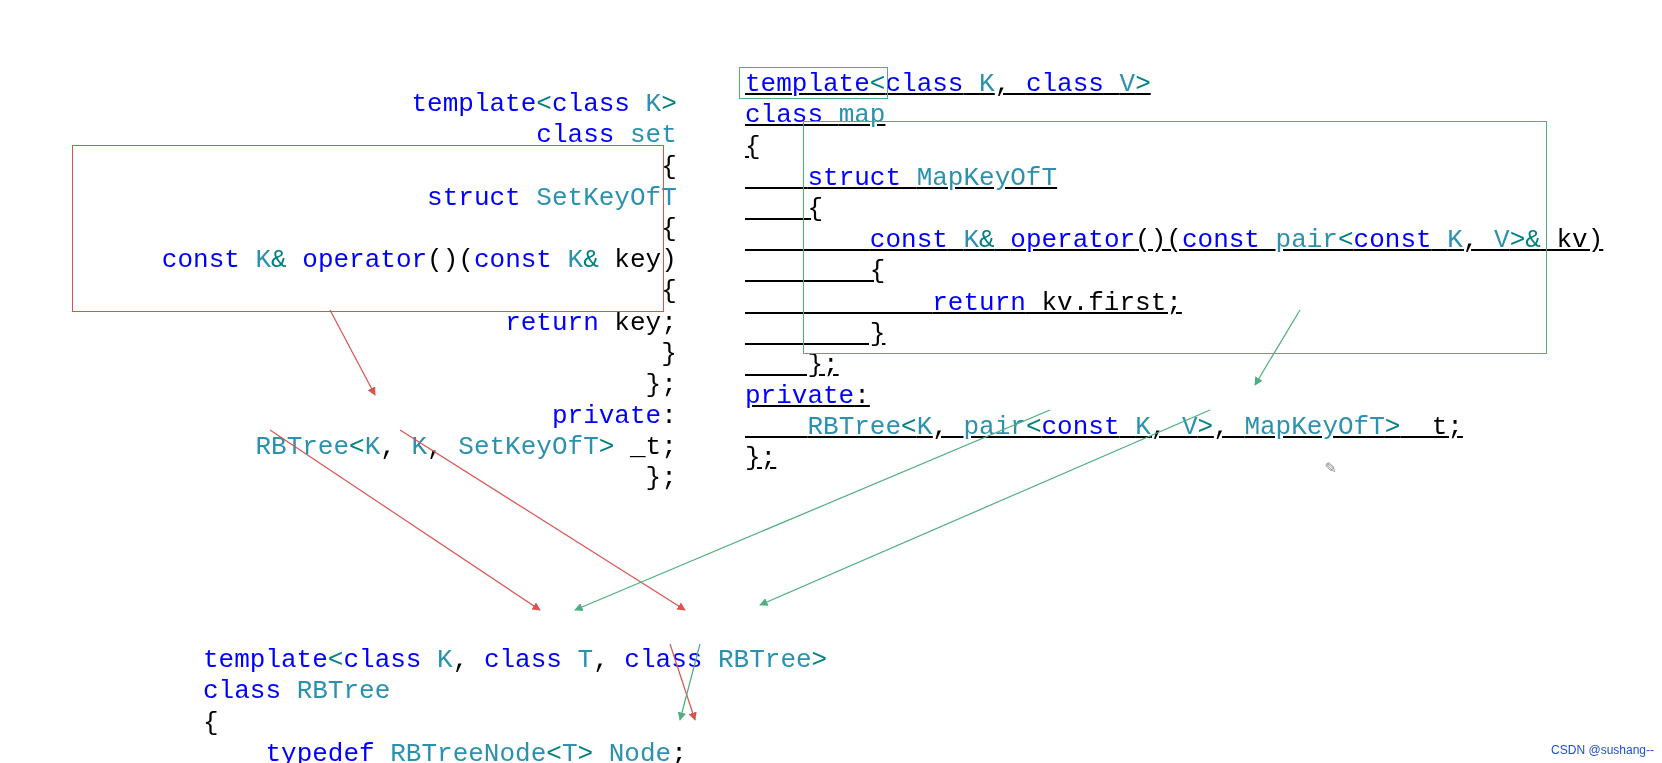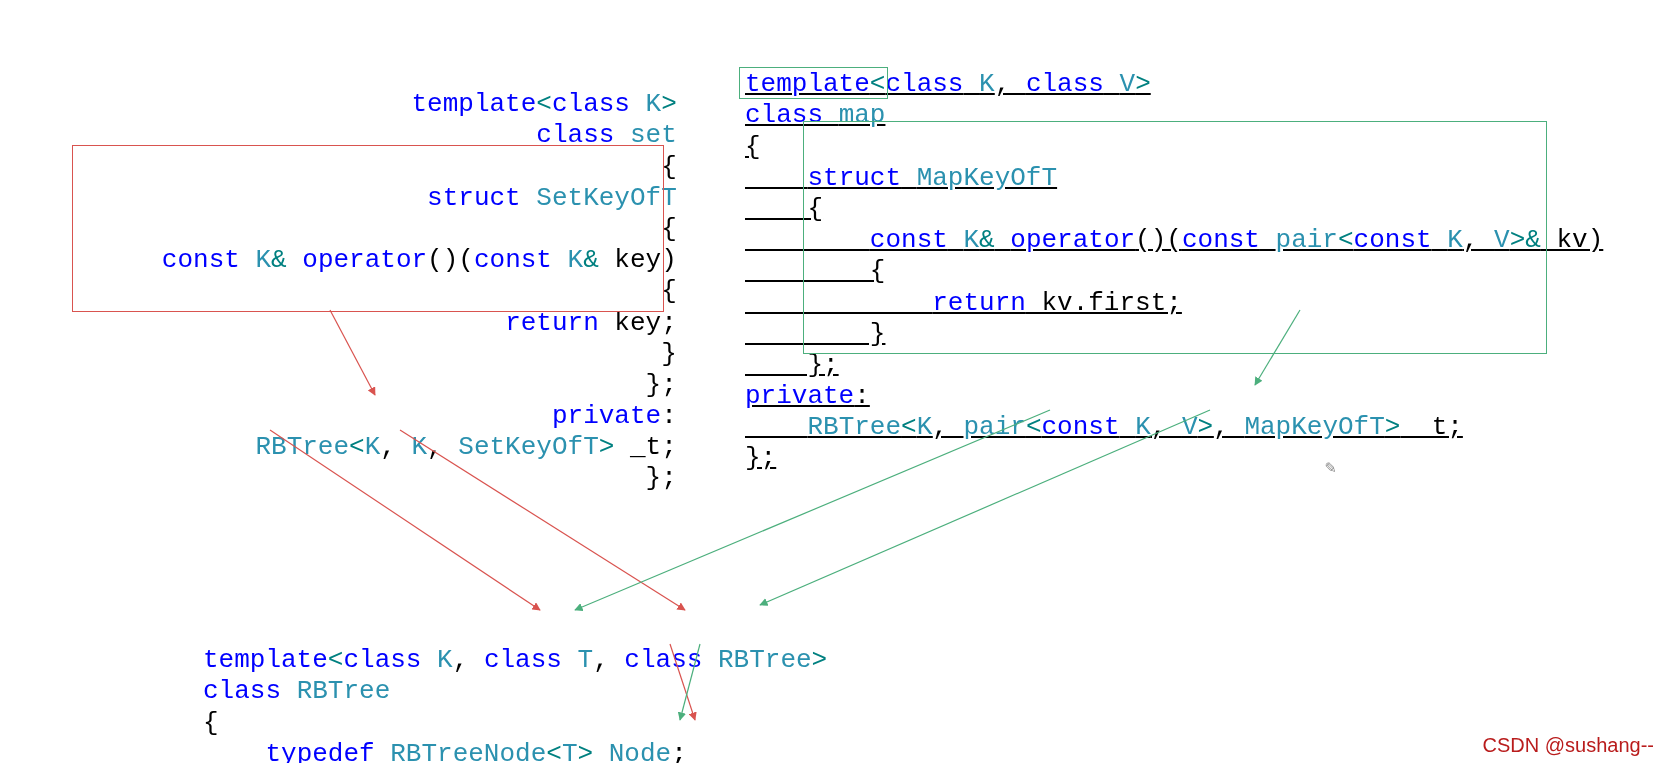--- a/index.html
+++ b/index.html
@@ -35,22 +35,22 @@
   svg.overlay {
     position: absolute;
     left: 0; top: 0;
     width: 1662px; height: 763px;
     pointer-events: none;
   }
   .watermark {
     position: absolute;
     right: 8px;
     bottom: 6px;
-    font-size: 20px;
-    color: #b91c1c;
+    font-size: 12px;
+    color: #1d4ed8;
     font-family: Arial, sans-serif;
   }
   .pencil {
     position: absolute;
     color: #888;
     font-size: 18px;
   }
 </style>
 </head>
 <body>

